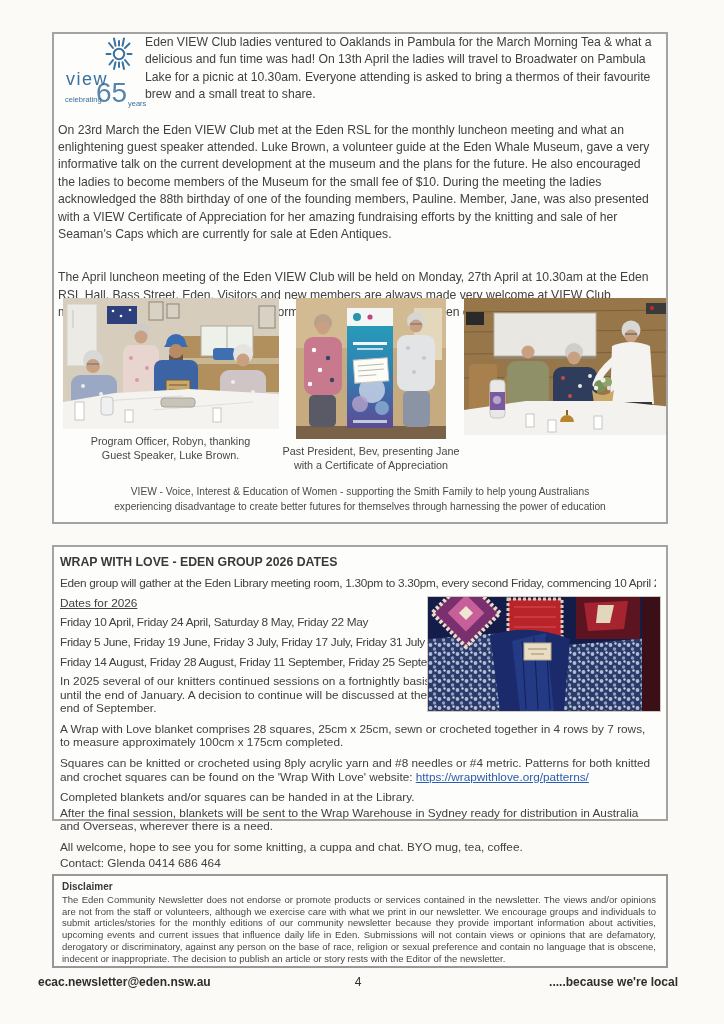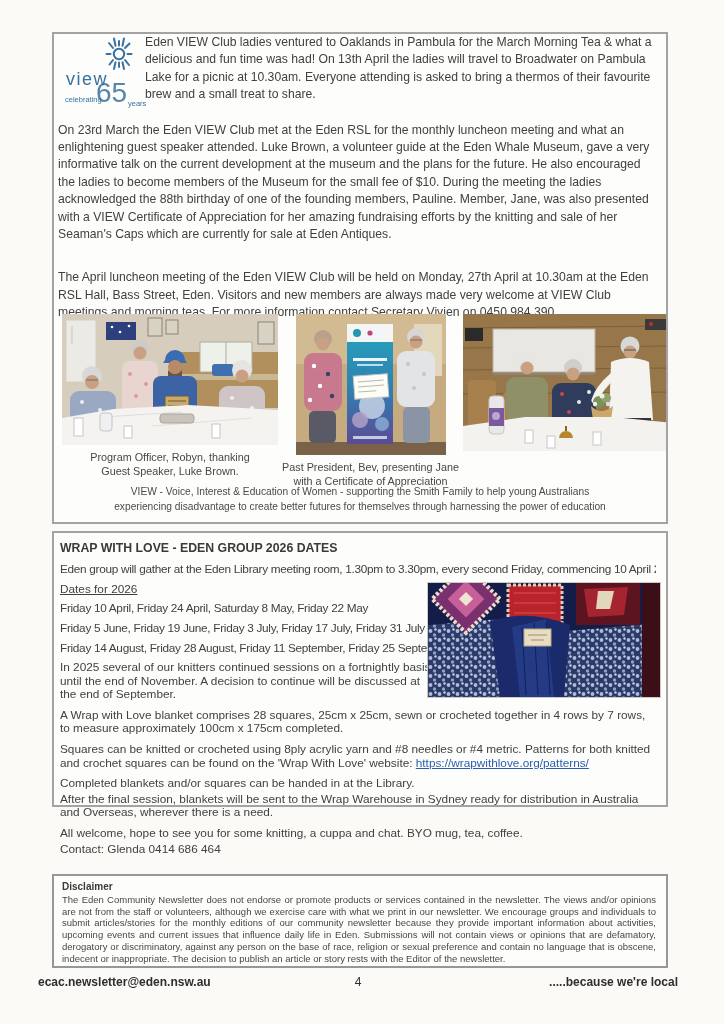--- a/index.html
+++ b/index.html
@@ -6,37 +6,37 @@
   body{
     width:724px;height:1024px;position:relative;
     background:#fbfaf7;
     font-family:"Liberation Sans", sans-serif;
     color:#3f3f3f;
     -webkit-font-smoothing:antialiased;
   }
   .sheet{position:absolute;inset:0;overflow:hidden;}
   .box{position:absolute;left:52px;width:616px;background:#fdfdfb;border:2px solid #a3a3a3;box-sizing:border-box;}
   #box1{top:32px;height:492px;overflow:hidden;}
-  #box2{top:531px;height:276px;}
+  #box2{top:545px;height:276px;}
   #box3{top:874px;height:94px;}
 
   
   .b1-inner{padding:0 6px 0 4px;}
   .para{font-size:12.2px;line-height:17.4px;margin:0;color:#414141;}
   .p1{margin:0 0 18px;}
   .p2{margin:0 0 26px;}
   .logo{float:left;width:81px;height:86px;position:relative;margin:1px 0 0 6px;}
   .logo span{position:absolute;color:#39719f;}
   .logo-view{top:34px;left:2px;font-size:18px;letter-spacing:1.5px;}
   .logo-celebrating{top:60px;left:1px;font-size:7.5px;}
   .logo-65{top:42px;left:32px;font-size:28px;opacity:.85;}
   .logo-years{top:64px;left:64px;font-size:7.5px;}
   .sunburst{position:absolute;top:0;right:10px;}
 
-  .photos{position:absolute;left:8px;right:10px;top:264px;display:flex;justify-content:space-between;align-items:flex-start;margin-top:16px;}
+  .photos{position:absolute;left:26px;right:10px;top:264px;display:flex;justify-content:center;align-items:flex-start;}
   figure{margin:0;display:flex;flex-direction:column;align-items:center;}
   .photo{background:#ddd;overflow:hidden;}
   .ph1{width:216px;height:131px;}
   .ph2{width:150px;height:141px;}
   .ph3{width:210px;height:137px;}
   figcaption{margin-top:5px;font-size:10.8px;line-height:14px;text-align:center;color:#474747;width:185px;}
   .view-note{position:absolute;left:55px;right:55px;top:450px;margin:0;text-align:center;font-size:10.2px;line-height:15px;color:#4a4a4a;}
 
   
   .b2-inner{padding:8px 10px 0 6px;position:relative;height:100%;box-sizing:border-box;}
@@ -325,21 +325,21 @@
           <rect x="96" y="46" width="27" height="17" fill="#e8ddc2" stroke="#b8a888"></rect>
           <line x1="100" y1="52" x2="119" y2="52" stroke="#8a7a5a" stroke-width="0.8"></line>
           <line x1="103" y1="57" x2="116" y2="57" stroke="#8a7a5a" stroke-width="0.8"></line>
         </svg>
       </div>
 
       <p class="b2-line dates-underline narrow">Dates for 2026</p>
       <p class="b2-line dl narrow tight">Friday 10 April, Friday 24 April,  Saturday 8 May, Friday 22 May</p>
       <p class="b2-line dl narrow tight">Friday 5 June, Friday 19 June, Friday 3 July, Friday 17 July, Friday 31 July</p>
       <p class="b2-line dl narrow tight">Friday 14 August, Friday 28 August, Friday 11 September, Friday 25 September</p>
-      <p class="b2-para narrow">In 2025 several of our knitters continued sessions on a fortnightly basis until the end of November. A decision to continue will be discussed at the end of September.</p>
+      <p class="b2-para narrow">In 2025 several of our knitters continued sessions on a fortnightly basis until the end of January. A decision to continue will be discussed at the end of September.</p>
       <p class="b2-para">A Wrap with Love blanket comprises 28 squares, 25cm x 25cm, sewn or crocheted together in 4 rows by 7 rows, to measure approximately 100cm x 175cm completed.</p>
       <p class="b2-para"><span>Squares can be knitted or crocheted using 8ply acrylic yarn and #8 needles or #4 metric. Patterns for both knitted and crochet squares can be found on the 'Wrap With Love' website: </span><a class="link">https://wrapwithlove.org/patterns/</a></p>
       <p class="b2-para m2">Completed blankets and/or squares can be handed in at the Library.</p>
       <p class="b2-para">After the final session, blankets will be sent to the Wrap Warehouse in Sydney ready for distribution in Australia and Overseas, wherever there is a need.</p>
       <p class="b2-para m2">All welcome, hope to see you for some knitting, a cuppa and chat. BYO mug, tea, coffee.</p>
       <p class="b2-para">Contact: Glenda 0414 686 464</p>
     </div>
   </section>
 
   <section class="box" id="box3">

